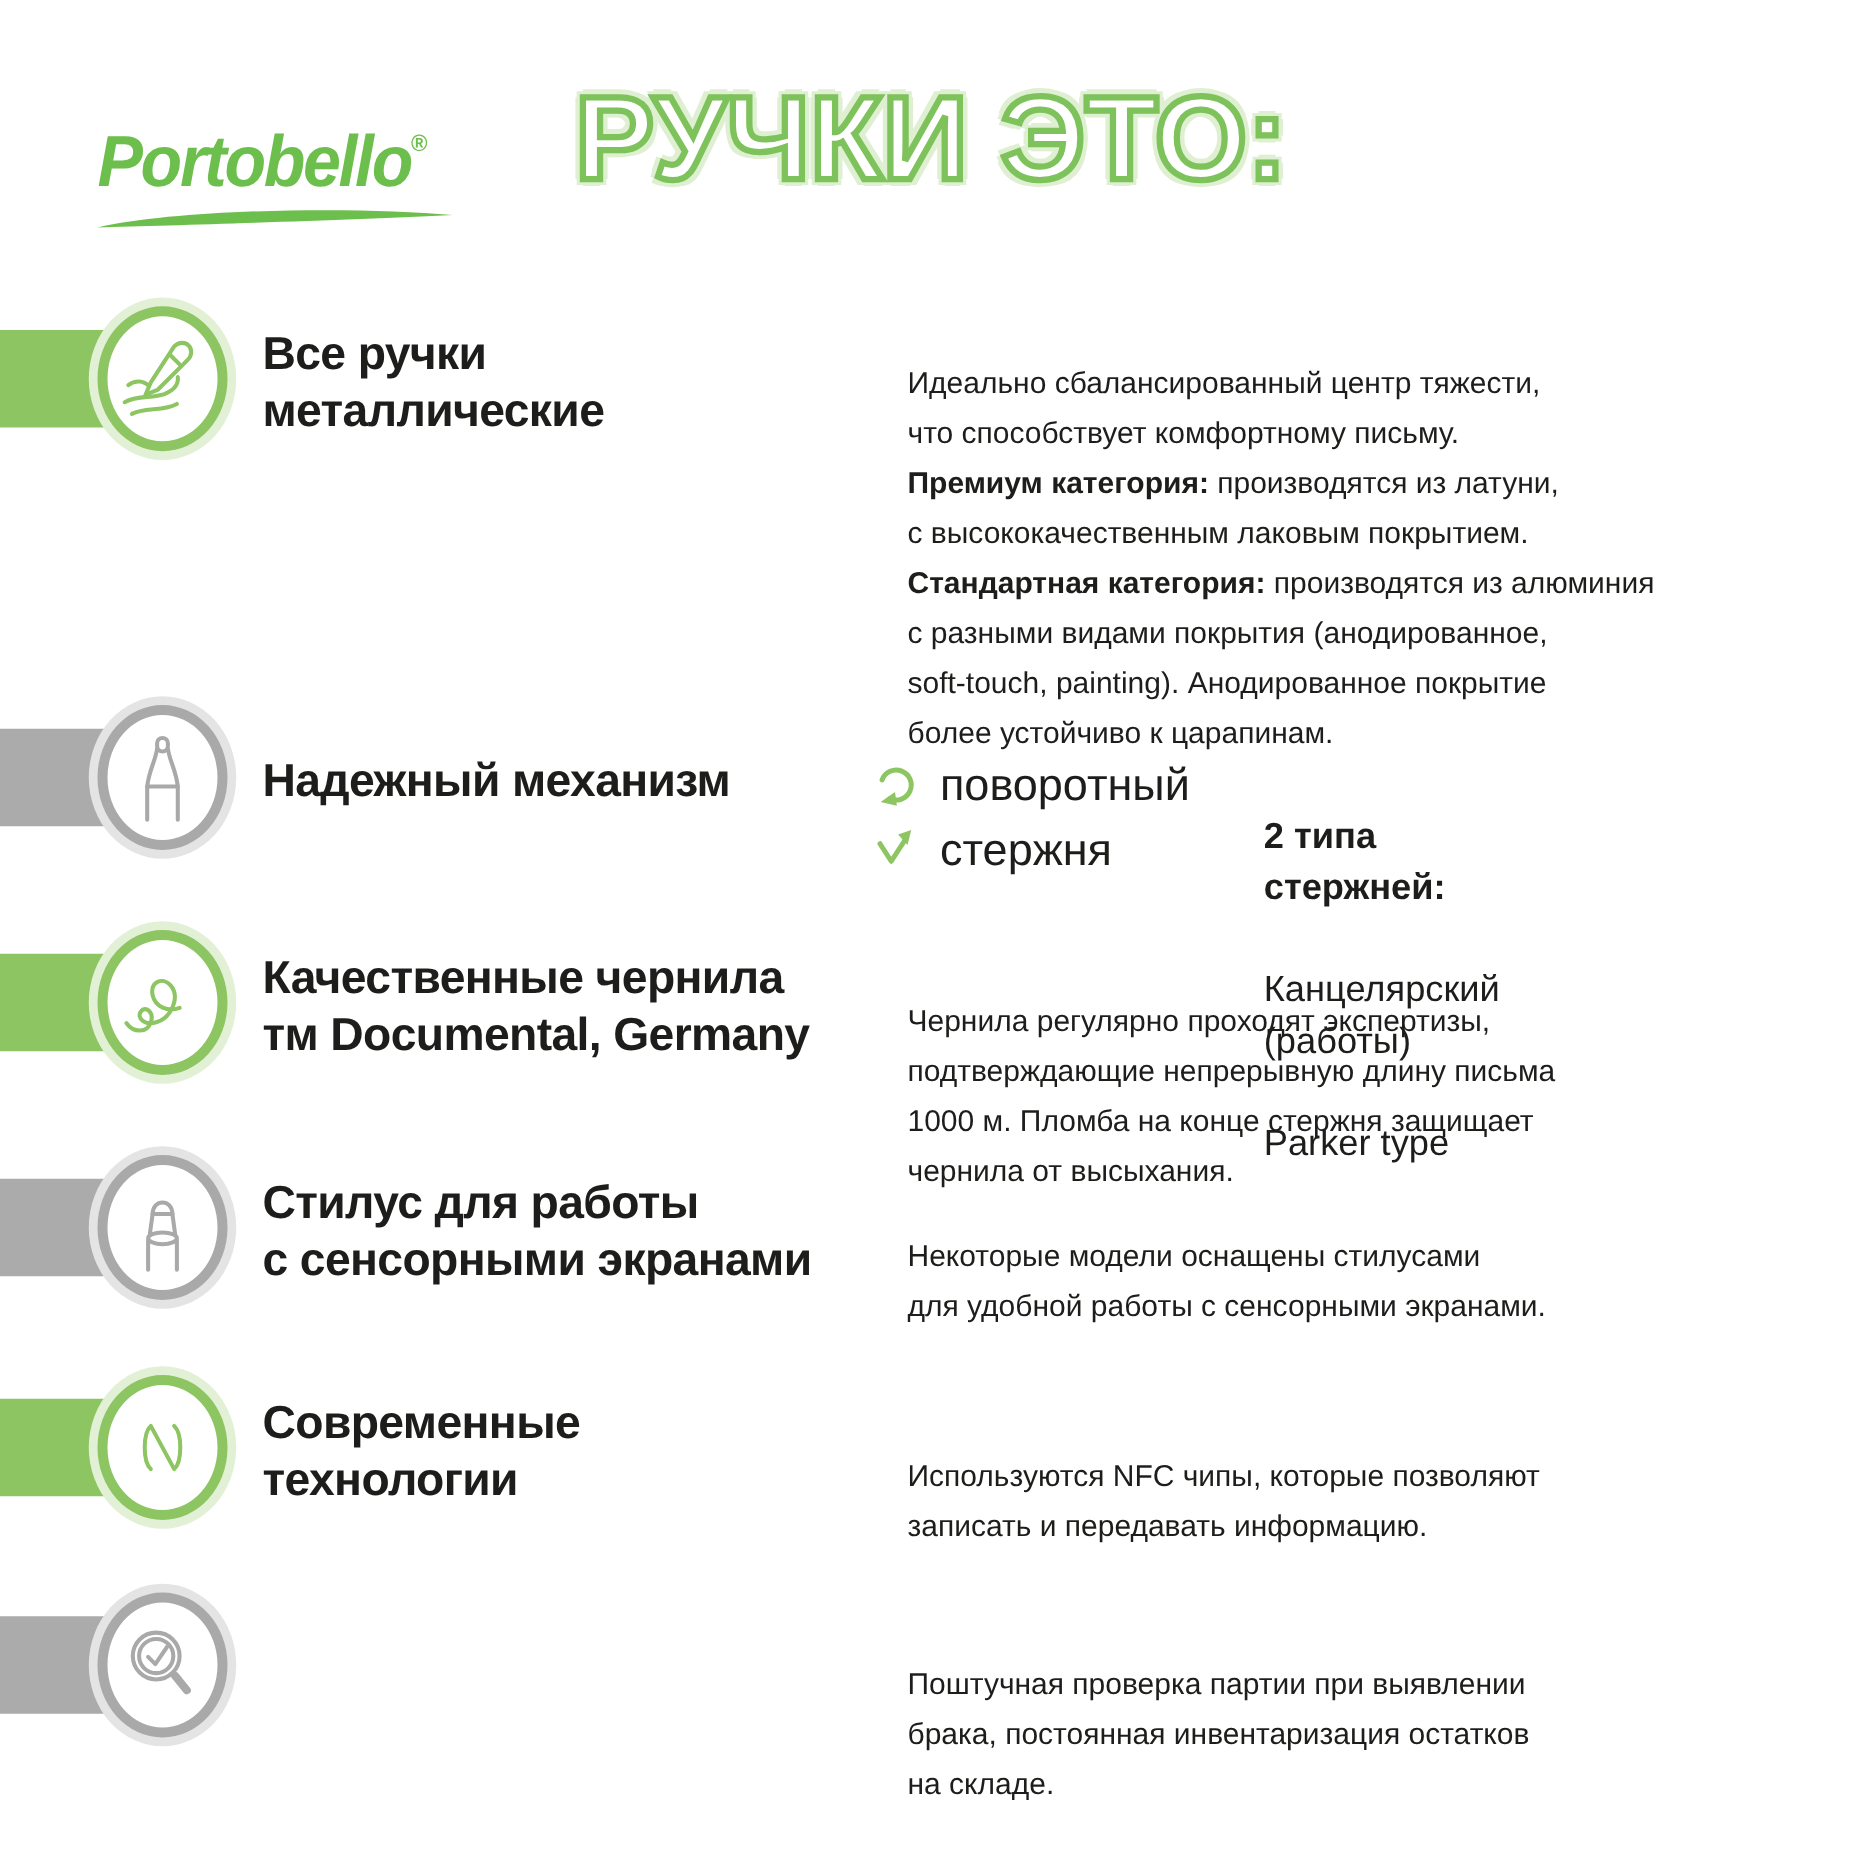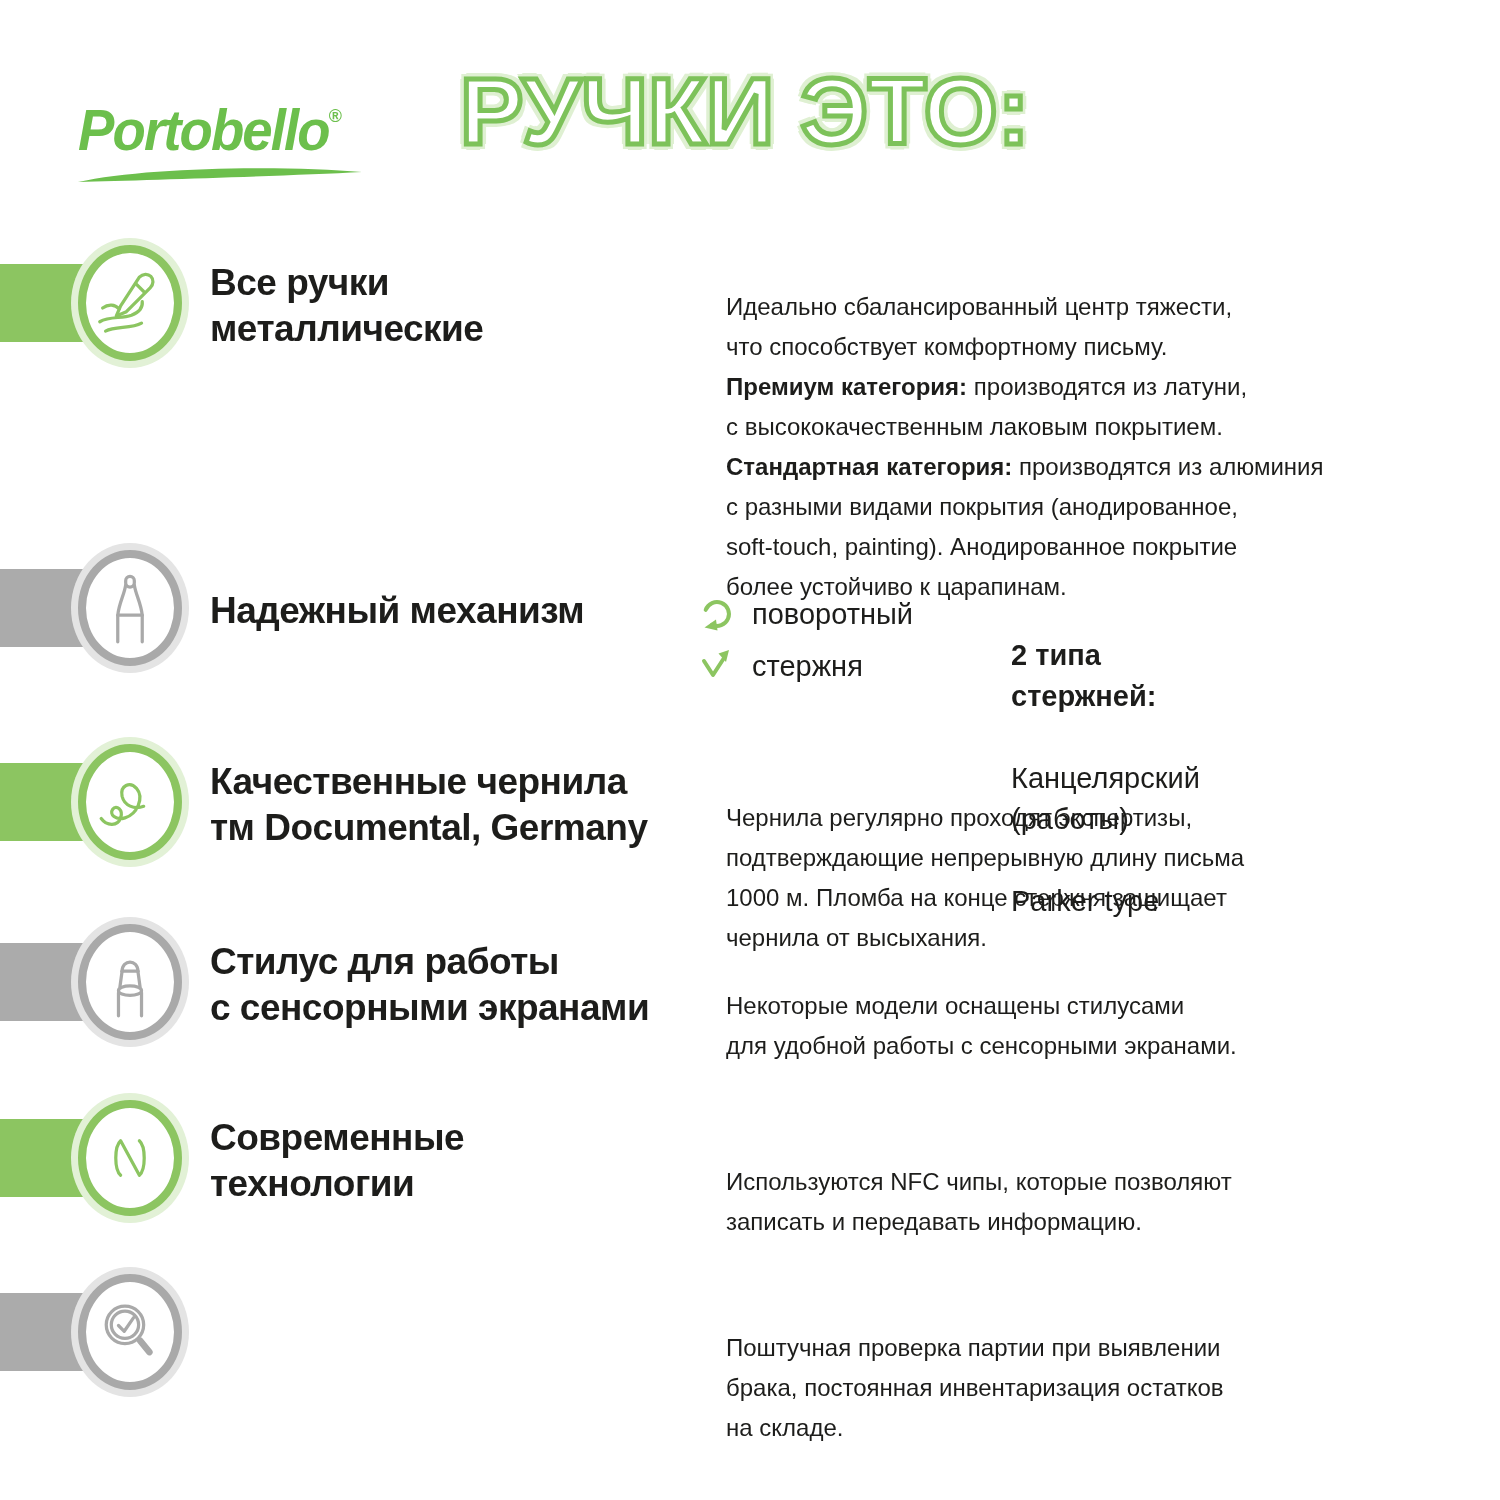--- a/index.html
+++ b/index.html
@@ -18,21 +18,21 @@
   .logo-swoosh{position:absolute;left:-4px;top:64px;width:292px;height:20px;}
   .page-title{
     position:absolute;left:448px;top:52px;margin:12px;
     font-size:95px;font-weight:700;line-height:1;white-space:nowrap;letter-spacing:0px;
     color:#ffffff;-webkit-text-stroke:5px #7dc25a;
     text-shadow:6px 0 0 #dff0d2,-6px 0 0 #dff0d2,0 6px 0 #dff0d2,0 -6px 0 #dff0d2,
                 5px 5px 0 #dff0d2,-5px 5px 0 #dff0d2,5px -5px 0 #dff0d2,-5px -5px 0 #dff0d2;
   }
   
   .row{position:absolute;left:0;width:1196px;height:116px;}
-  .r1{top:245px}.r2{top:550px}.r3{top:744px}.r4{top:924px}.r5{top:1100px}.r6{top:1274px}
+  .r1{top:245px}.r2{top:564px}.r3{top:744px}.r4{top:924px}.r5{top:1100px}.r6{top:1274px}
   .bar{position:absolute;left:0;top:19px;width:152px;height:78px;}
   .halo{position:absolute;left:71px;top:-7px;width:118px;height:130px;border-radius:50%;}
   .circle{
     position:absolute;left:78px;top:0;width:104px;height:116px;border-radius:50%;
     background:#ffffff;border:8px solid;box-sizing:border-box;
     display:flex;align-items:center;justify-content:center;
   }
   .circle svg{width:72px;height:84px;}
   .green .bar{background:#8cc561}
   .green .halo{background:#e2f1d6}
@@ -54,21 +54,21 @@
     font-size:24px;line-height:40px;white-space:pre-line;
   }
   .desc b{font-weight:700;}
   .r1 .desc{top:18px}.r3 .desc{top:30px}.r4 .desc{top:38px}.r5 .desc{top:38px}.r6 .desc{top:30px}
   
   .mechs{position:absolute;left:698px;top:38px;}
   .mech{display:flex;align-items:center;gap:16px;height:52px;}
   .mech svg{width:38px;height:38px;flex:0 0 auto;}
   .mech-stroke{fill:none;stroke:#8cc561;stroke-width:4;stroke-linecap:round;stroke-linejoin:round;}
   .mech-fill{fill:#8cc561;stroke:none;}
-  .mech-label{font-size:29px;}
+  .mech-label{font-size:36px;}
   .refills{position:absolute;left:1011px;top:44px;font-size:29px;line-height:41px;white-space:pre-line;}
   .refills-title{font-weight:700;}
 </style>
 </head>
 <body>
 
 <div>
 
   <div class="logo">
     <span class="logo-text"><span>Portobello</span><span class="logo-reg">®</span></span>

